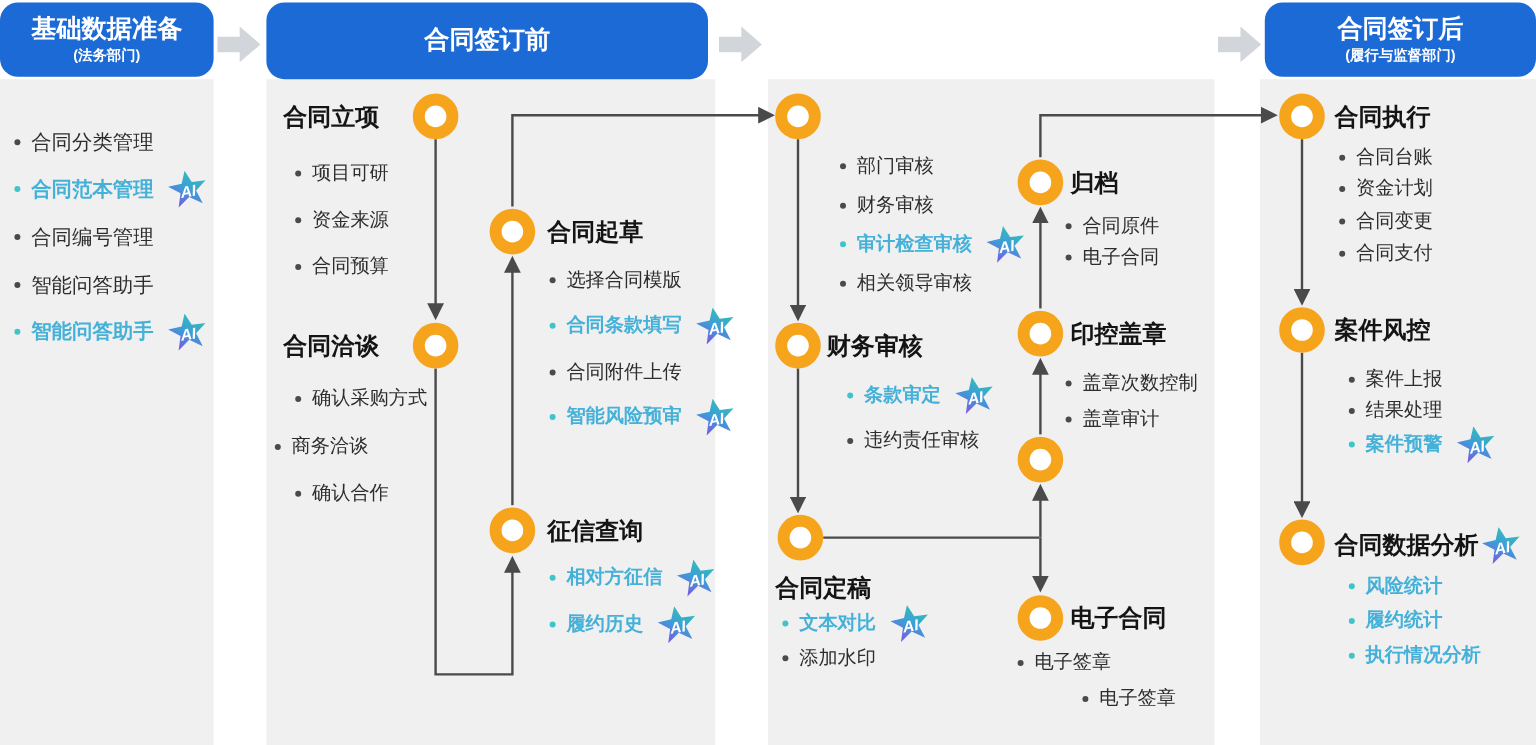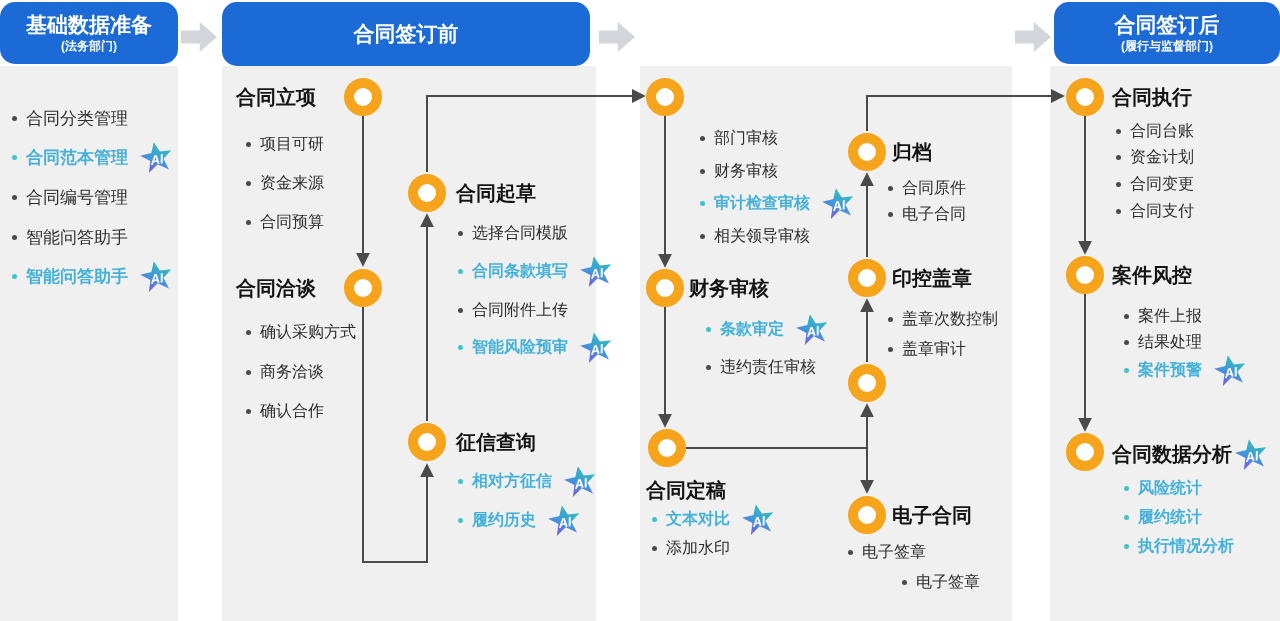--- a/index.html
+++ b/index.html
@@ -137,21 +137,21 @@
     </div>
   <div class="item" style="left:246px;top:210px">
     <span class="dot"></span>
     <span>合同预算</span>
     </div>
 
   <div class="item" style="left:246px;top:320px">
     <span class="dot"></span>
     <span>确认采购方式</span>
     </div>
-  <div class="item" style="left:246px;top:360px">
+  <div class="item" style="left:229px;top:360px">
     <span class="dot"></span>
     <span>商务洽谈</span>
     </div>
   <div class="item" style="left:246px;top:399px">
     <span class="dot"></span>
     <span>确认合作</span>
     </div>
 
   <div class="item" style="left:458px;top:221px">
     <span class="dot"></span>

